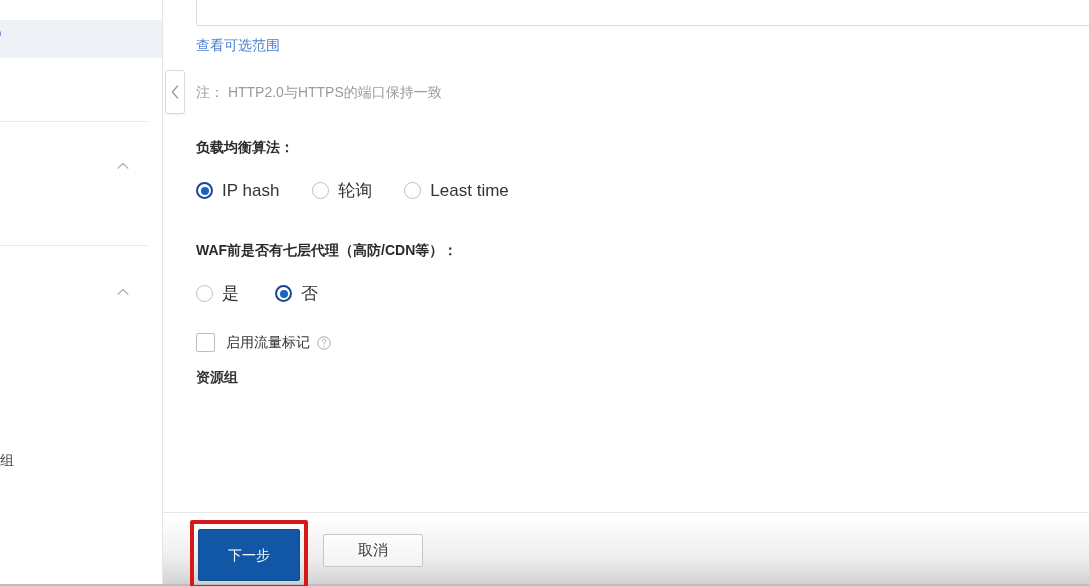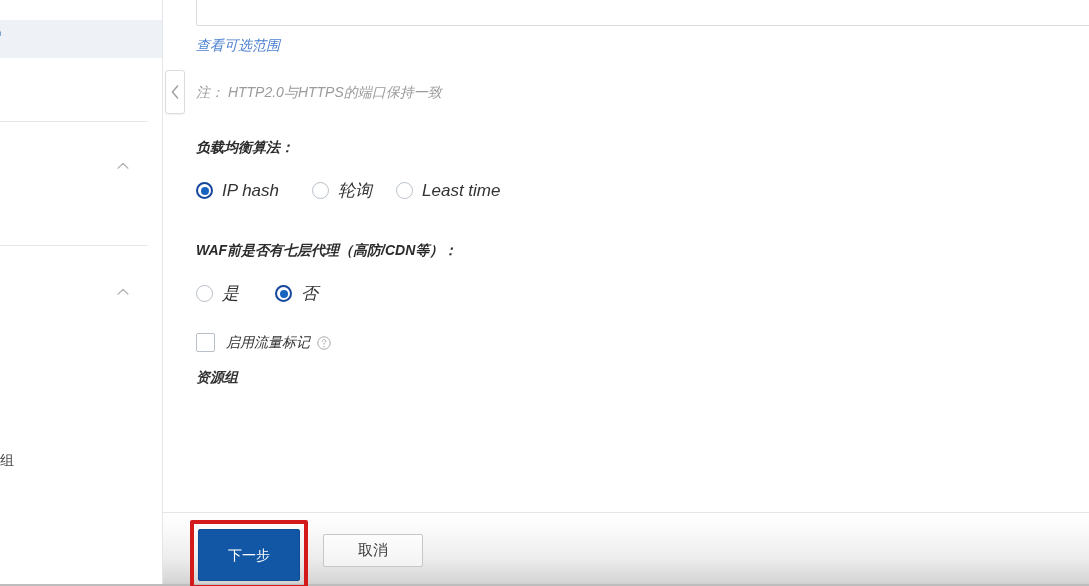--- a/index.html
+++ b/index.html
@@ -103,21 +103,20 @@
     flex: 1 1 auto;
     background: #ffffff;
     overflow: hidden;
   }
   .form-area {
     position: absolute;
     left: 0; right: 0; top: 0;
     bottom: 74px;
     padding: 0;
     overflow: hidden;
-    font-style: italic;
   }
 
   .port-input {
     position: absolute;
     left: 33px;
     top: -30px;
     right: -6px;
     height: 56px;
     border: 1px solid #dcdcdc;
     border-radius: 2px;
@@ -390,21 +389,21 @@
       <div class="field-label lb-algo">负载均衡算法：</div>
       <div class="radio-group rg-algo" id="rg-algo">
           <div class="radio-item checked">
             <span class="radio-mark"></span>
             <span class="radio-label">IP hash</span>
           </div>
           <div class="radio-item" style="margin-left: 33px;">
             <span class="radio-mark"></span>
             <span class="radio-label">轮询</span>
           </div>
-          <div class="radio-item" style="margin-left: 24px;">
+          <div class="radio-item" style="margin-left: 32px;">
             <span class="radio-mark"></span>
             <span class="radio-label">Least time</span>
           </div>
         </div>
 
       <div class="field-label lb-waf">WAF前是否有七层代理（高防/CDN等）：</div>
       <div class="radio-group rg-waf" id="rg-waf">
           <div class="radio-item">
             <span class="radio-mark"></span>
             <span class="radio-label">是</span>

